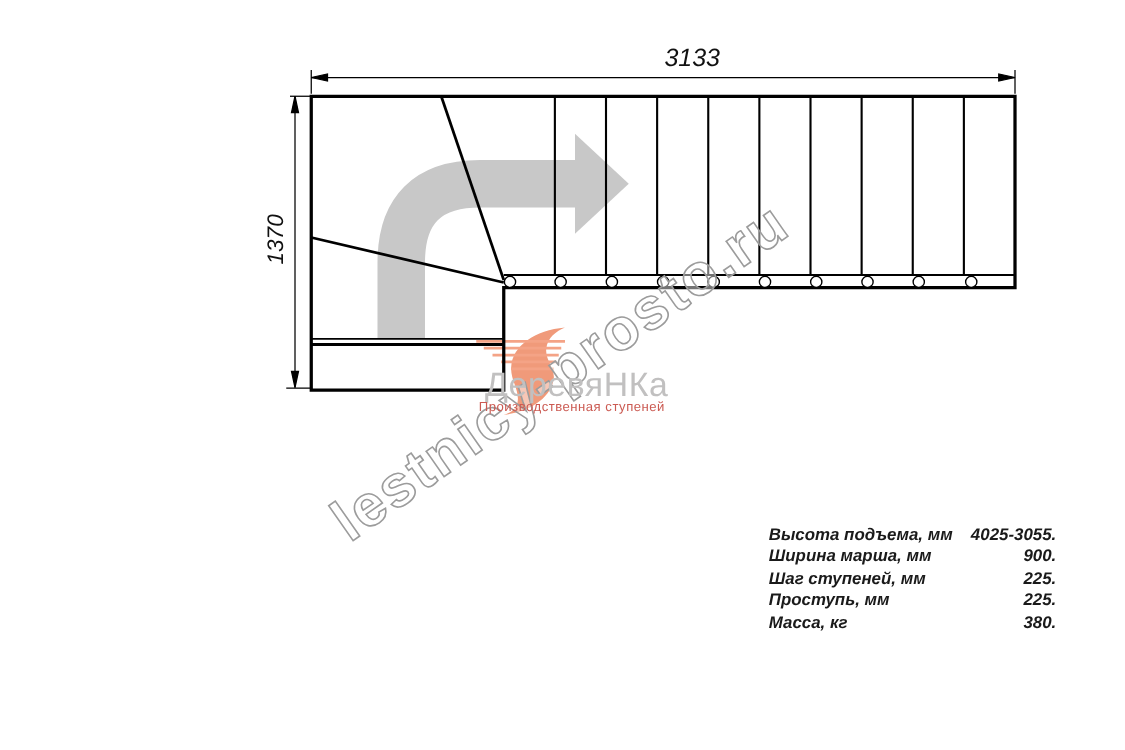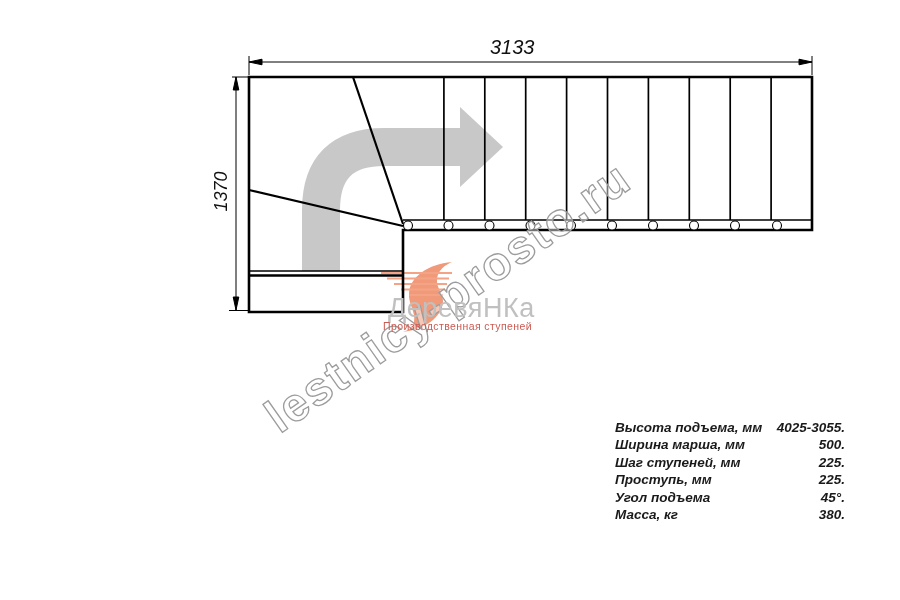--- a/index.html
+++ b/index.html
@@ -5,21 +5,21 @@
   html,body{margin:0;padding:0;background:#ffffff;}
   #stage{
     position:relative;width:900px;height:600px;background:#ffffff;overflow:hidden;
     font-family:"Liberation Sans",sans-serif;
   }
   #drawing{position:absolute;left:0;top:0;}
   .dim-label{
     position:absolute;font-style:italic;color:#111;
     font-family:"Liberation Sans",sans-serif;
   }
-  #dim-top-label{left:490px;top:36px;width:86px;text-align:left;font-size:20px;}
+  #dim-top-label{left:490px;top:36px;width:86px;text-align:right;font-size:20px;}
   #dim-left-label{left:178px;top:181px;width:86px;text-align:center;font-size:18px;
     transform:rotate(-90deg);transform-origin:center center;}
   #logo-text{
     position:absolute;left:388px;top:293px;font-size:27px;color:#c1c0c0;
     letter-spacing:0.5px;white-space:nowrap;
   }
   #logo-tagline{
     position:absolute;left:383px;top:320px;font-size:10.5px;color:#cb5a52;
     letter-spacing:0.4px;white-space:nowrap;
   }
@@ -125,33 +125,29 @@
 
   <div id="logo-tagline">Производственная ступеней</div>
 
   <div id="specs">
     <div class="spec-row">
       <span class="spec-label">Высота подъема, мм</span>
       <span class="spec-value">4025-3055.</span>
     </div>
     <div class="spec-row">
       <span class="spec-label">Ширина марша, мм</span>
-      <span class="spec-value">500.</span>
+      <span class="spec-value">900.</span>
     </div>
     <div class="spec-row">
       <span class="spec-label">Шаг ступеней, мм</span>
       <span class="spec-value">225.</span>
     </div>
     <div class="spec-row">
       <span class="spec-label">Проступь, мм</span>
       <span class="spec-value">225.</span>
     </div>
     <div class="spec-row">
-      <span class="spec-label">Угол подъема</span>
-      <span class="spec-value">45°.</span>
-    </div>
-    <div class="spec-row">
       <span class="spec-label">Масса, кг</span>
       <span class="spec-value">380.</span>
     </div>
   </div>
 
 </div>
 
 </body></html>

